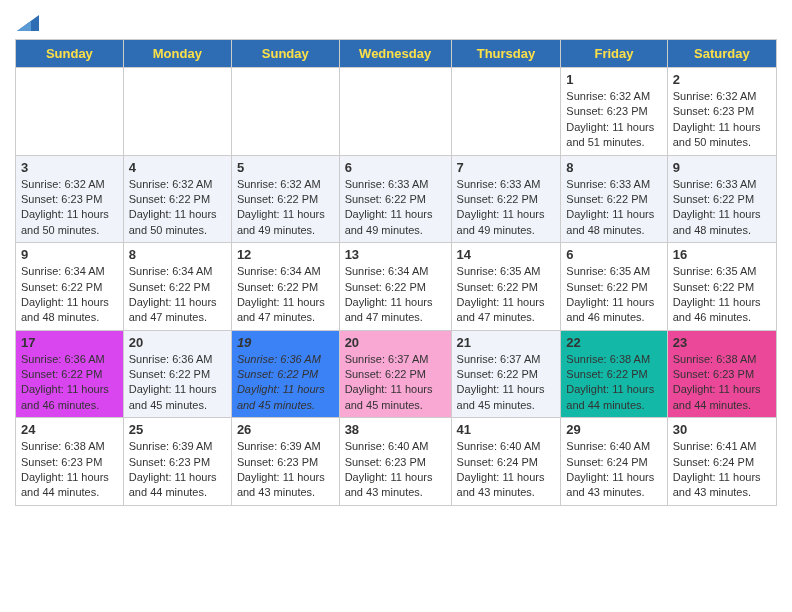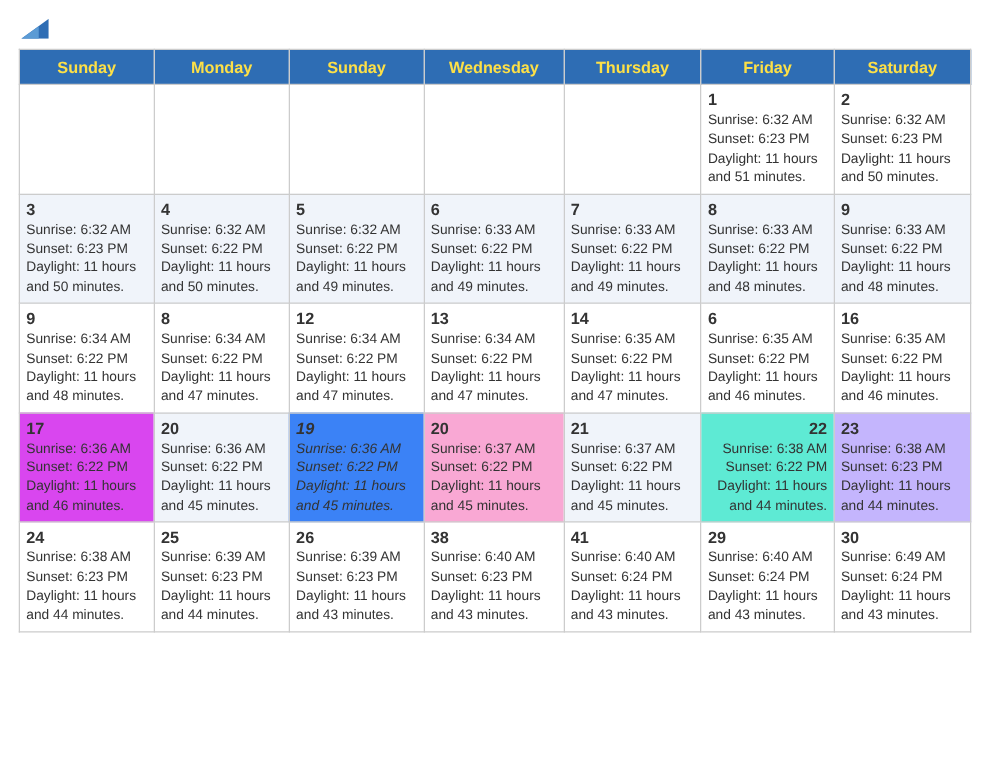--- a/index.html
+++ b/index.html
@@ -187,27 +187,27 @@
             <div class="day-info" style="white-space: pre-line;">Sunrise: 6:37 AM
 Sunset: 6:22 PM
 Daylight: 11 hours and 45 minutes.</div>
           </td>
           <td style="background: rgb(240, 244, 250);">
             <span class="day-number">21</span>
             <div class="day-info" style="white-space: pre-line;">Sunrise: 6:37 AM
 Sunset: 6:22 PM
 Daylight: 11 hours and 45 minutes.</div>
           </td>
-          <td style="background: #5eead4; text-align: right;">
+          <td style="background: #14b8a6;">
             <span class="day-number">22</span>
             <div class="day-info" style="white-space: pre-line;">Sunrise: 6:38 AM
 Sunset: 6:22 PM
 Daylight: 11 hours and 44 minutes.</div>
           </td>
-          <td style="background: #c4b5fd;">
+          <td style="background: #ec4899;">
             <span class="day-number">23</span>
             <div class="day-info" style="white-space: pre-line;">Sunrise: 6:38 AM
 Sunset: 6:23 PM
 Daylight: 11 hours and 44 minutes.</div>
           </td>
         </tr>
         <tr>
           <td>
             <span class="day-number">24</span>
             <div class="day-info" style="white-space: pre-line;">Sunrise: 6:38 AM
@@ -239,20 +239,20 @@
 Daylight: 11 hours and 43 minutes.</div>
           </td>
           <td>
             <span class="day-number">29</span>
             <div class="day-info" style="white-space: pre-line;">Sunrise: 6:40 AM
 Sunset: 6:24 PM
 Daylight: 11 hours and 43 minutes.</div>
           </td>
           <td>
             <span class="day-number">30</span>
-            <div class="day-info" style="white-space: pre-line;">Sunrise: 6:49 AM
+            <div class="day-info" style="white-space: pre-line;">Sunrise: 6:41 AM
 Sunset: 6:24 PM
 Daylight: 11 hours and 43 minutes.</div>
           </td>
         </tr>
       </tbody>
   </table>
 </div>
 
 </body></html>

